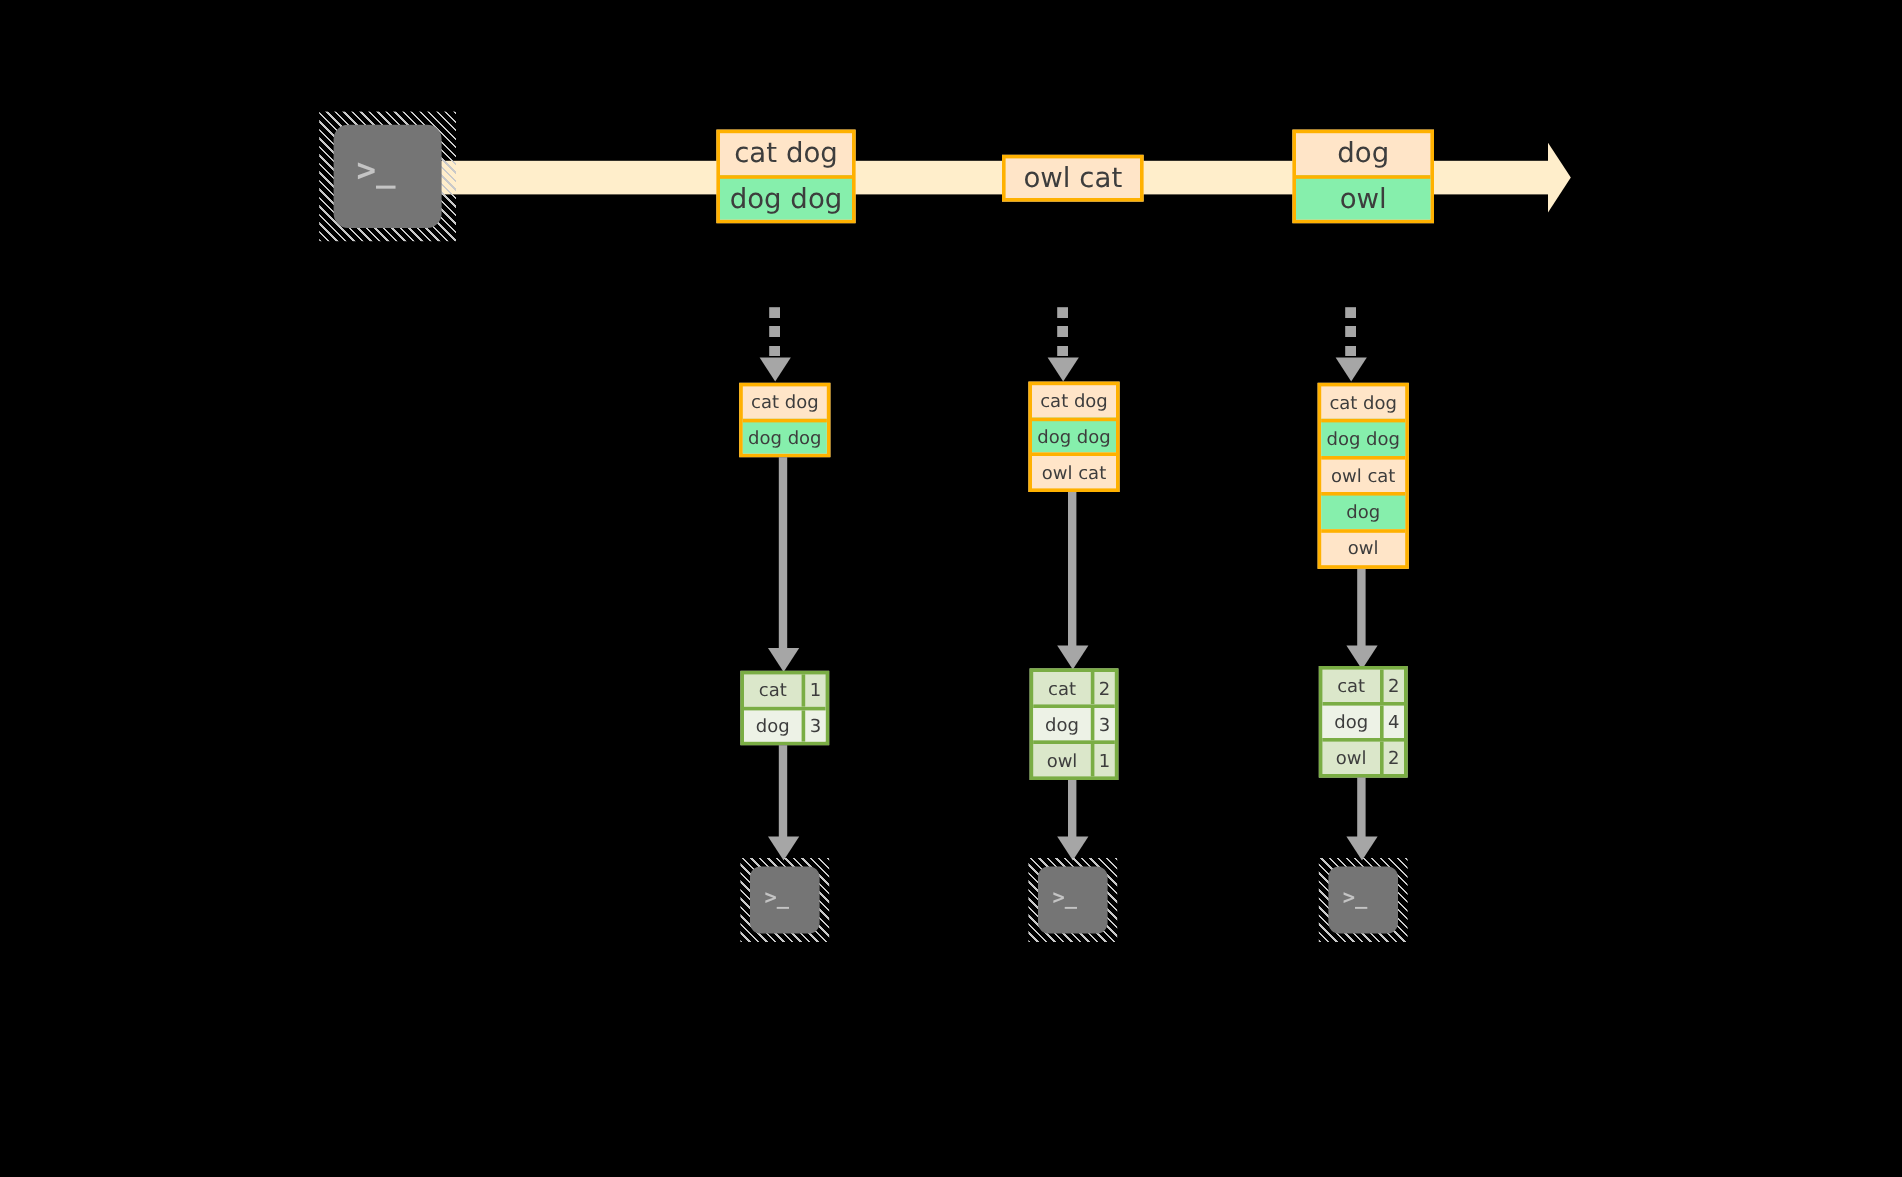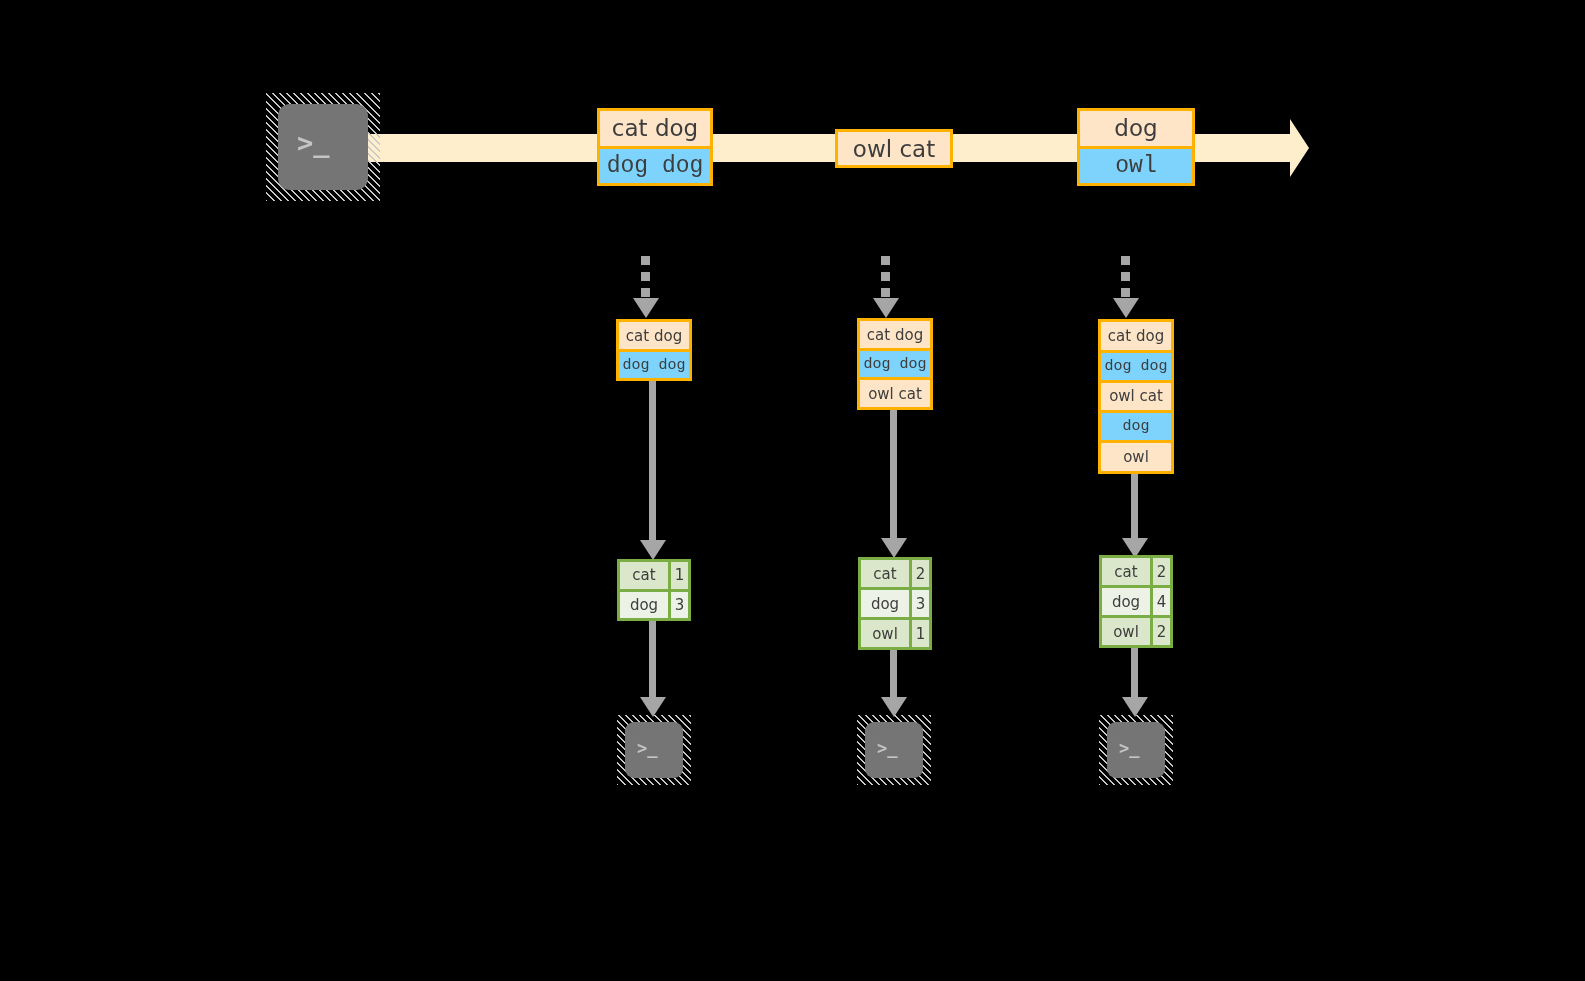--- a/index.html
+++ b/index.html
@@ -72,22 +72,21 @@
   .obox .row {
     box-sizing: border-box;
     flex: 1 1 auto;
     display: flex;
     align-items: center;
     justify-content: center;
     color: #3d3d3d;
     white-space: nowrap;
   }
   .obox .row.alt {
-    background: #7dd3fc;
-    font-family: Liberation Mono, monospace;
+    background: #86efac;
   }
   .obox .row.sep {
     border-top: 3px solid #ffb100;
   }
 
   
   .gbox {
     position: absolute;
     box-sizing: border-box;
     border: 3px solid #7aad44;

